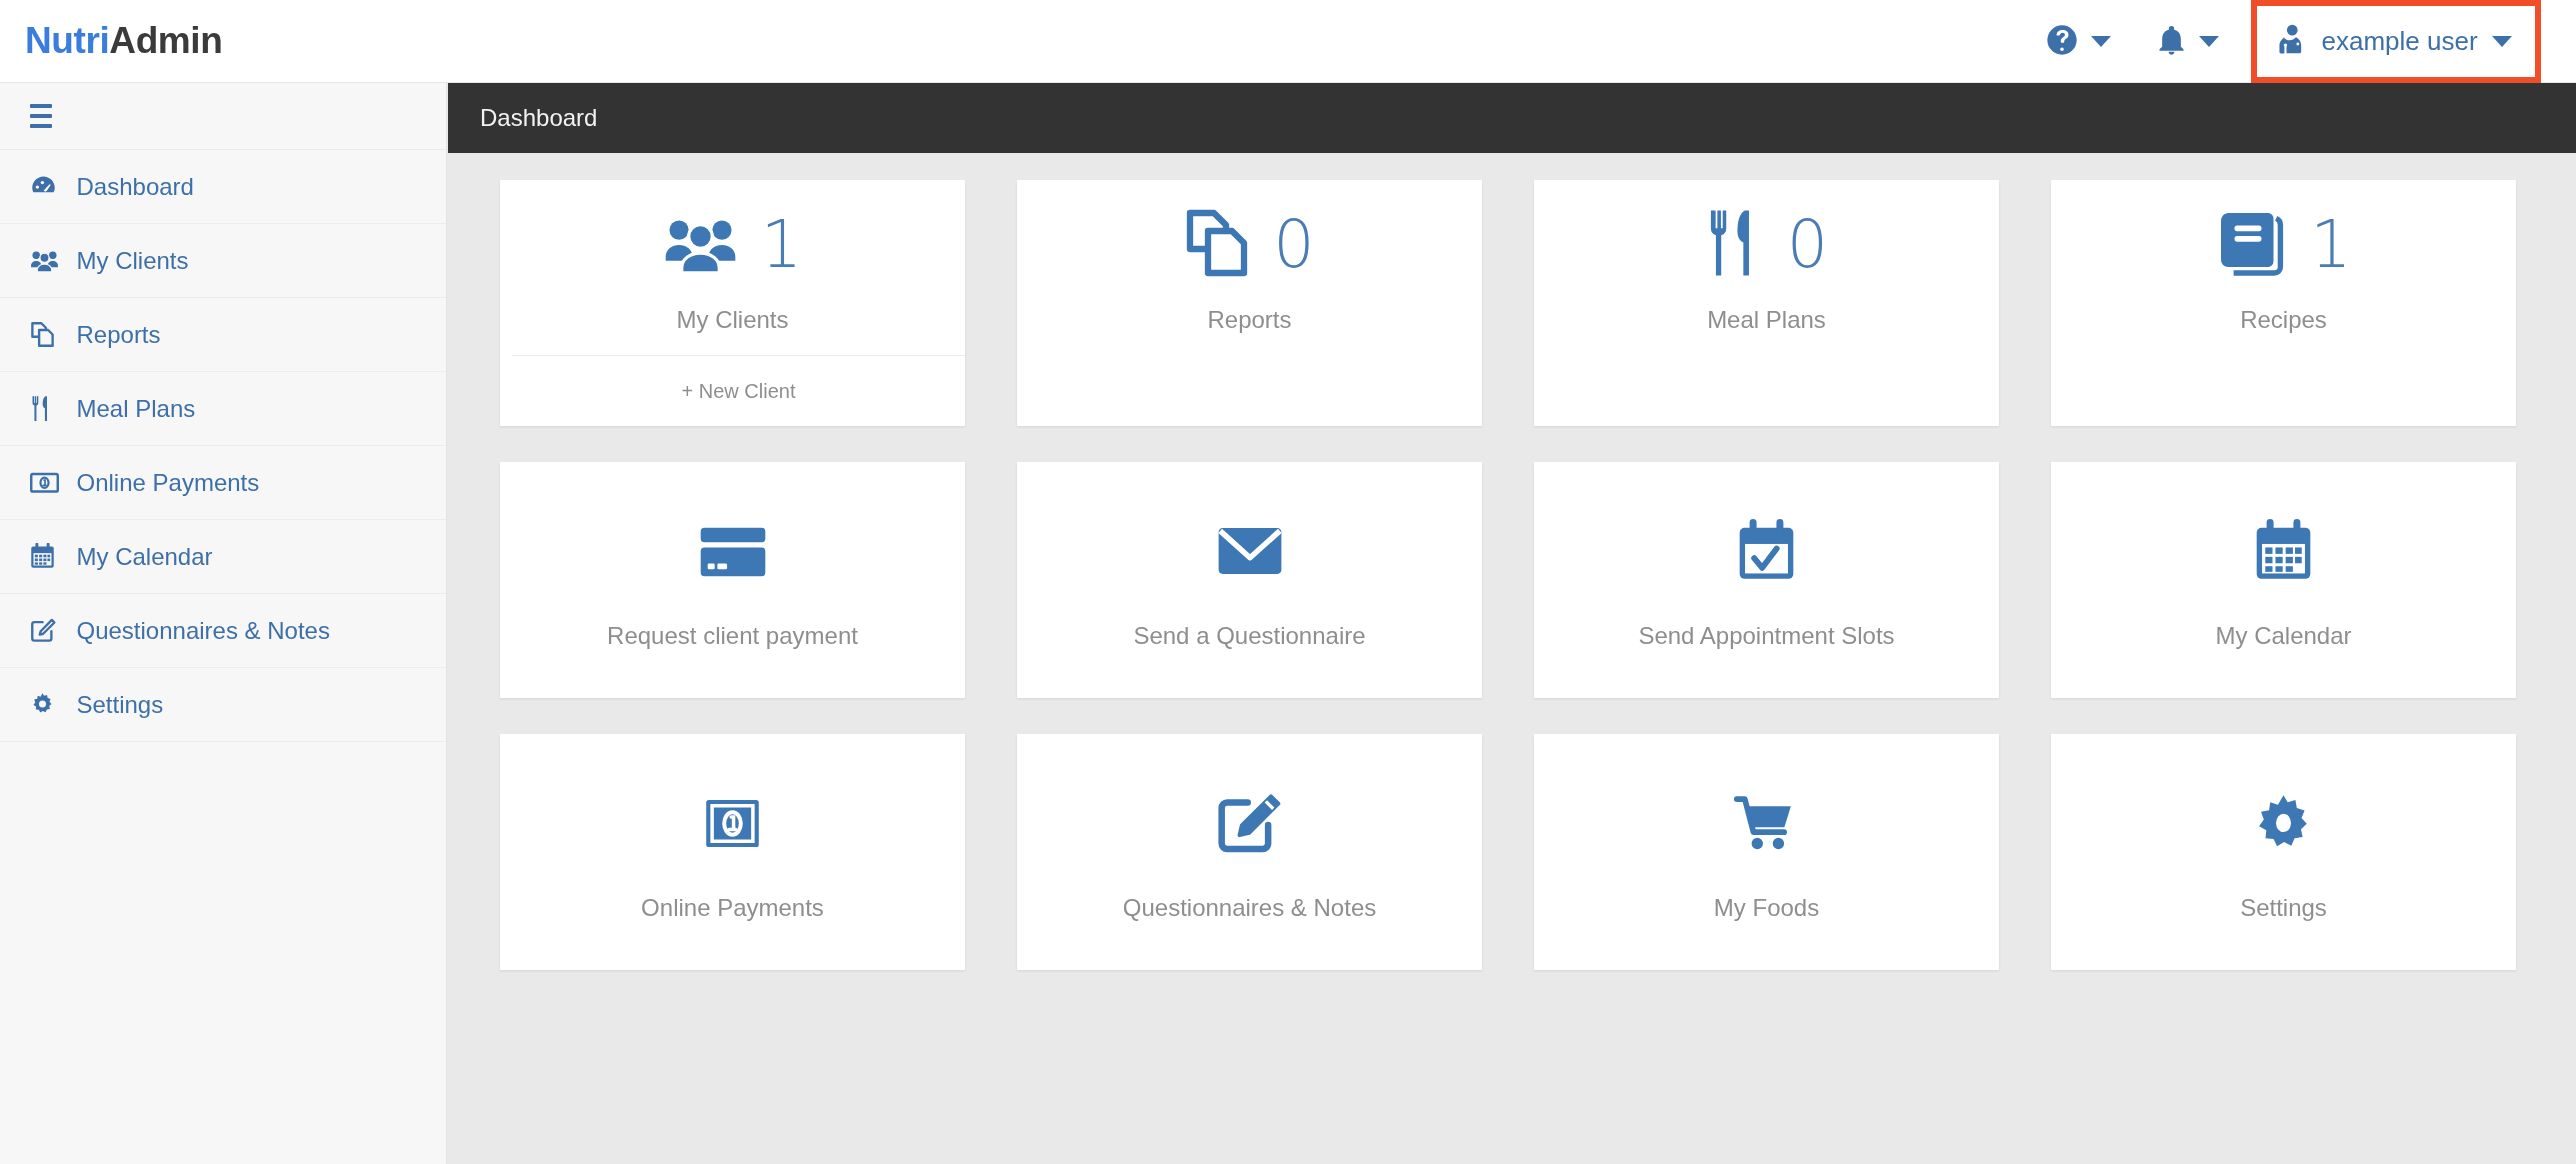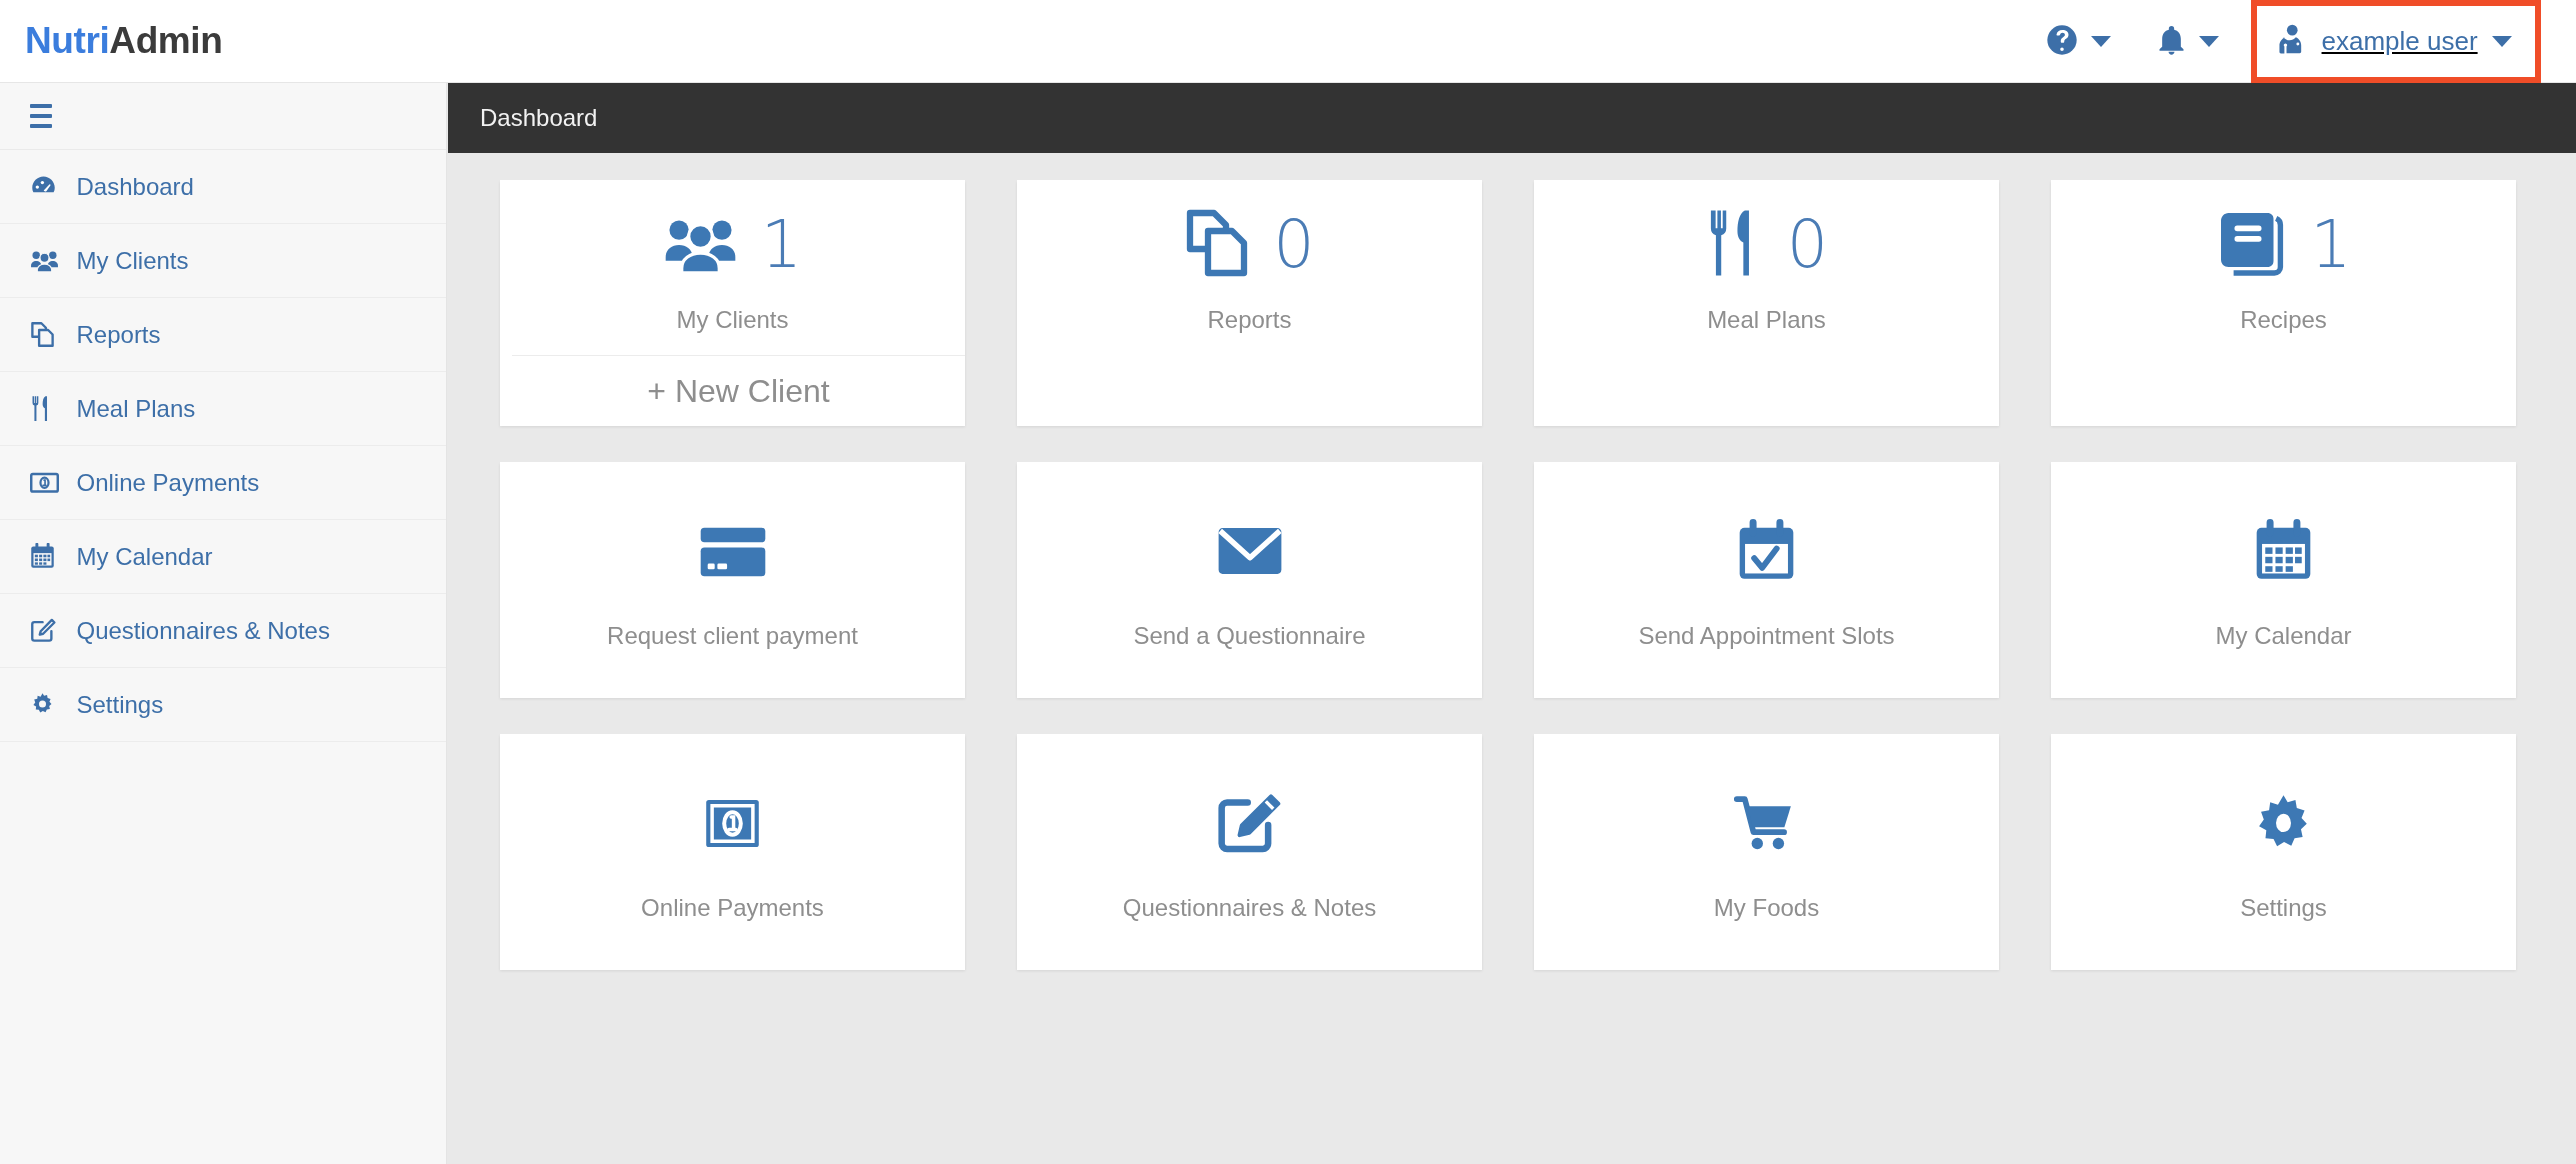--- a/index.html
+++ b/index.html
@@ -43,21 +43,20 @@
     display: inline-block;
   }
   .user-box {
     position: relative;
     margin-right: 35px; margin-left: 9px;
     border: 6.3px solid #f04d28;
     background: #ffffff;
     height: 83px;
     display: flex; align-items: center; gap: 14.4px;
     padding: 0 23px 0 20px;
-    text-decoration: underline;
   }
   .user-name {
     font-size: 26px; color: #3d6fa8; white-space: nowrap;
   }
 
   
   .sidebar {
     position: absolute; top: 83px; left: 0;
     width: 447px; height: 1082px;
     background: #f7f7f7;
@@ -125,21 +124,21 @@
     line-height: 1; font-family: "DejaVu Sans", sans-serif;
   }
   .card-label {
     margin-top: 18px;
     font-size: 24px; color: #8e8e8e;
   }
   .card-footer {
     border-top: 1.8px solid #ececec;
     height: 71px;
     display: flex; align-items: center; justify-content: center;
-    font-size: 32px; color: #8e8e8e; margin-left: 12px;
+    font-size: 20px; color: #8e8e8e; margin-left: 12px;
   }
   .card.simple .card-body { height: 236px; justify-content: center; }
   .card.simple .card-label { margin-top: 26px; }
 </style>
 </head>
 <body>
 
 <div id="app">
 
   <div class="topbar">

